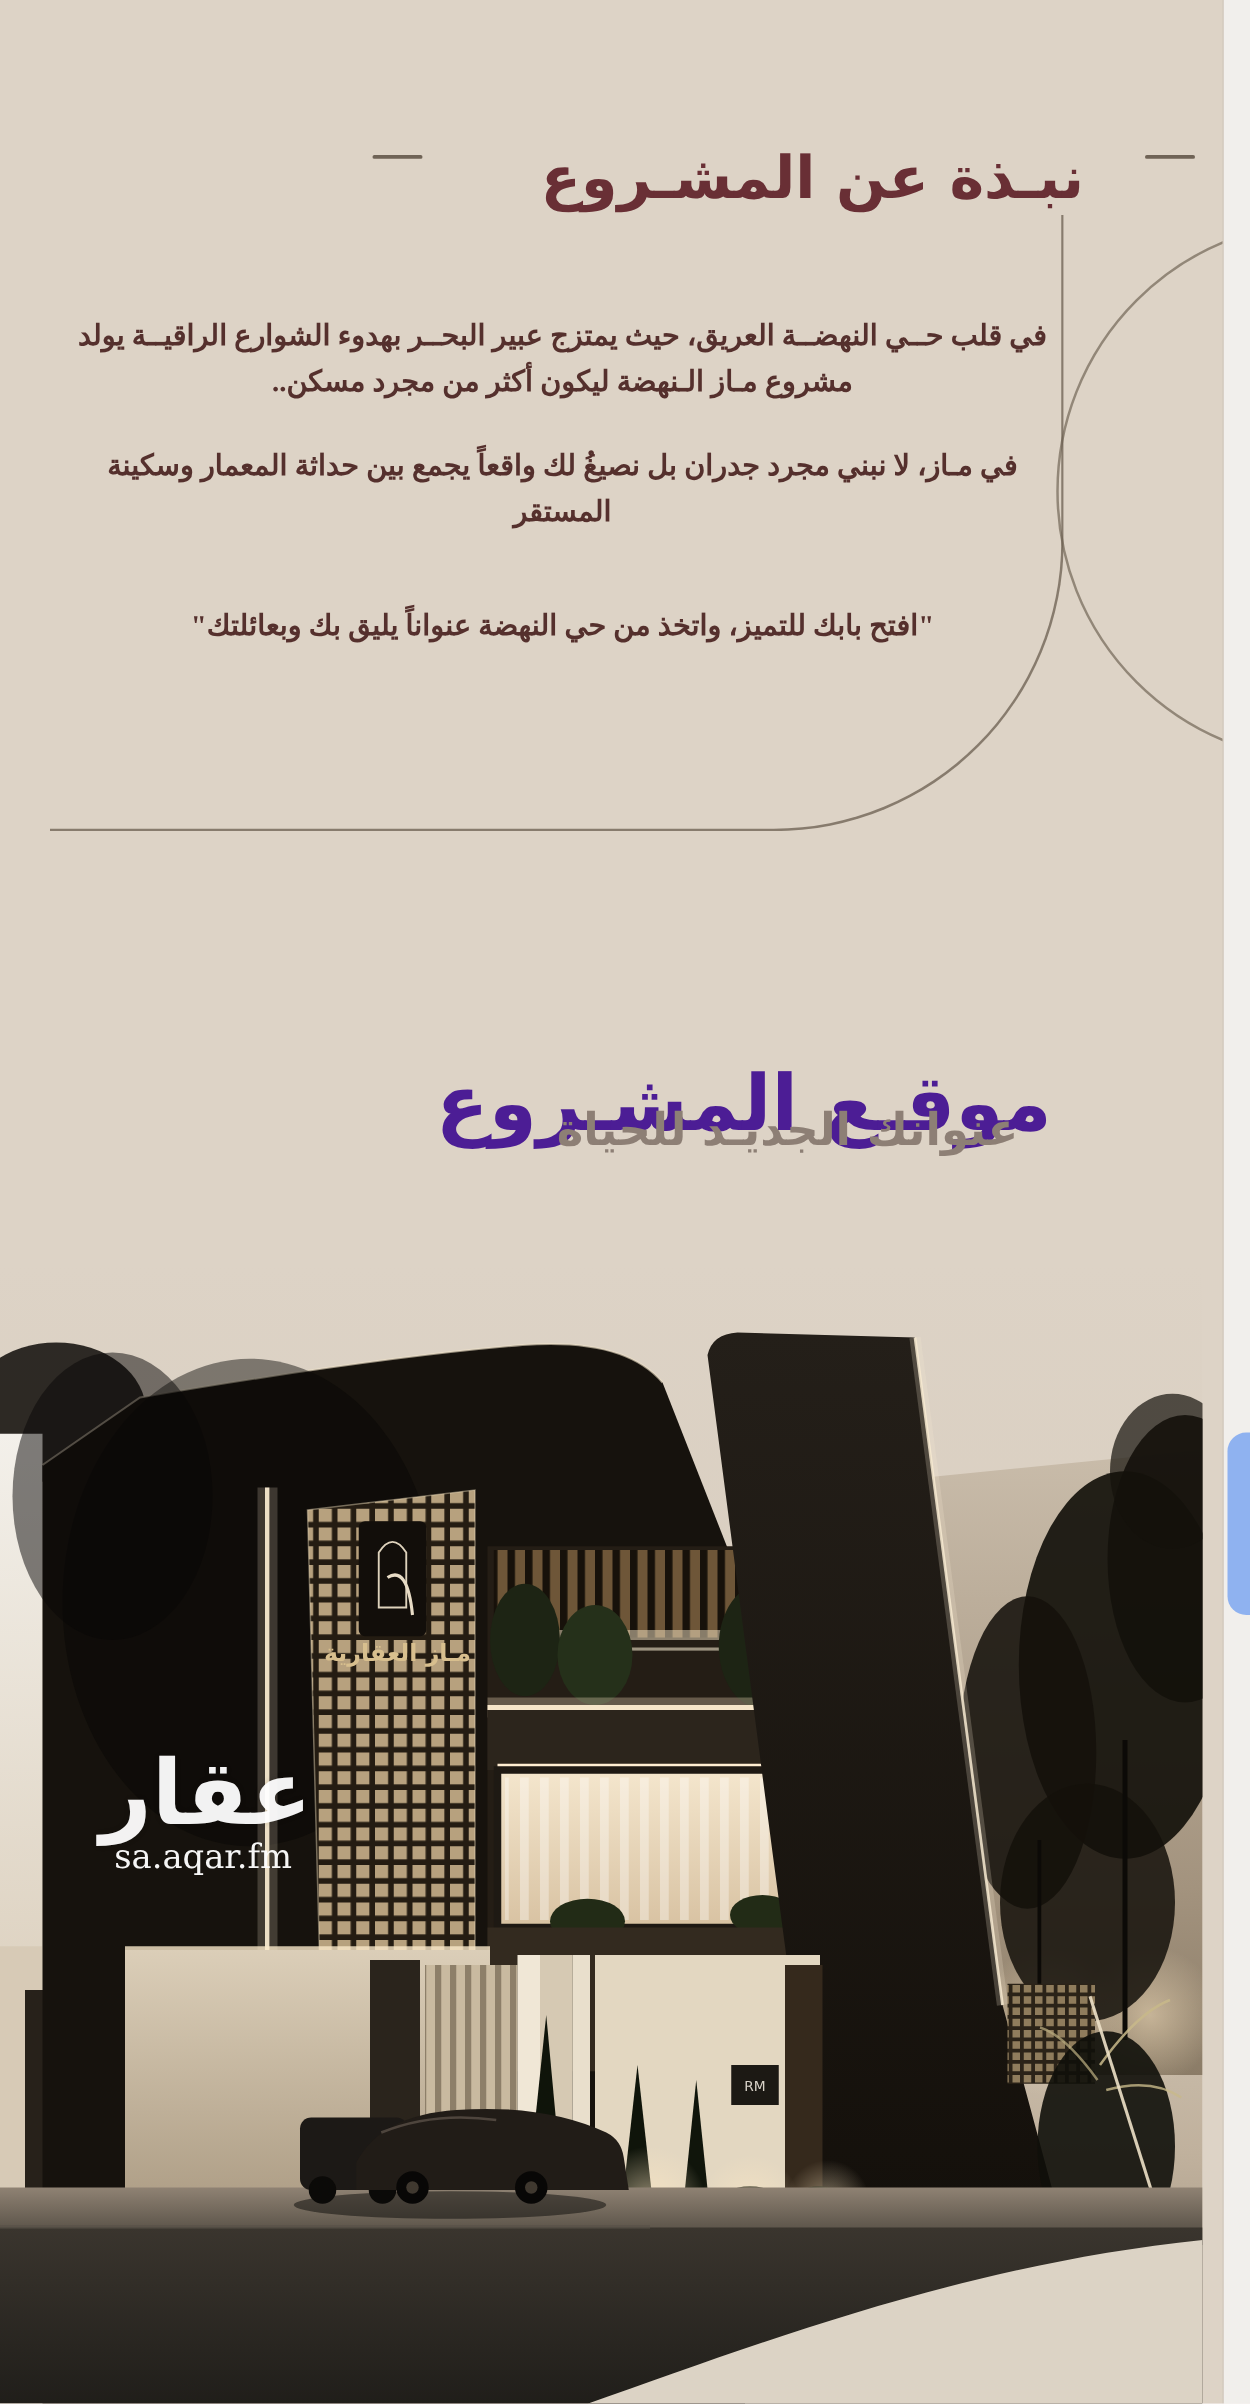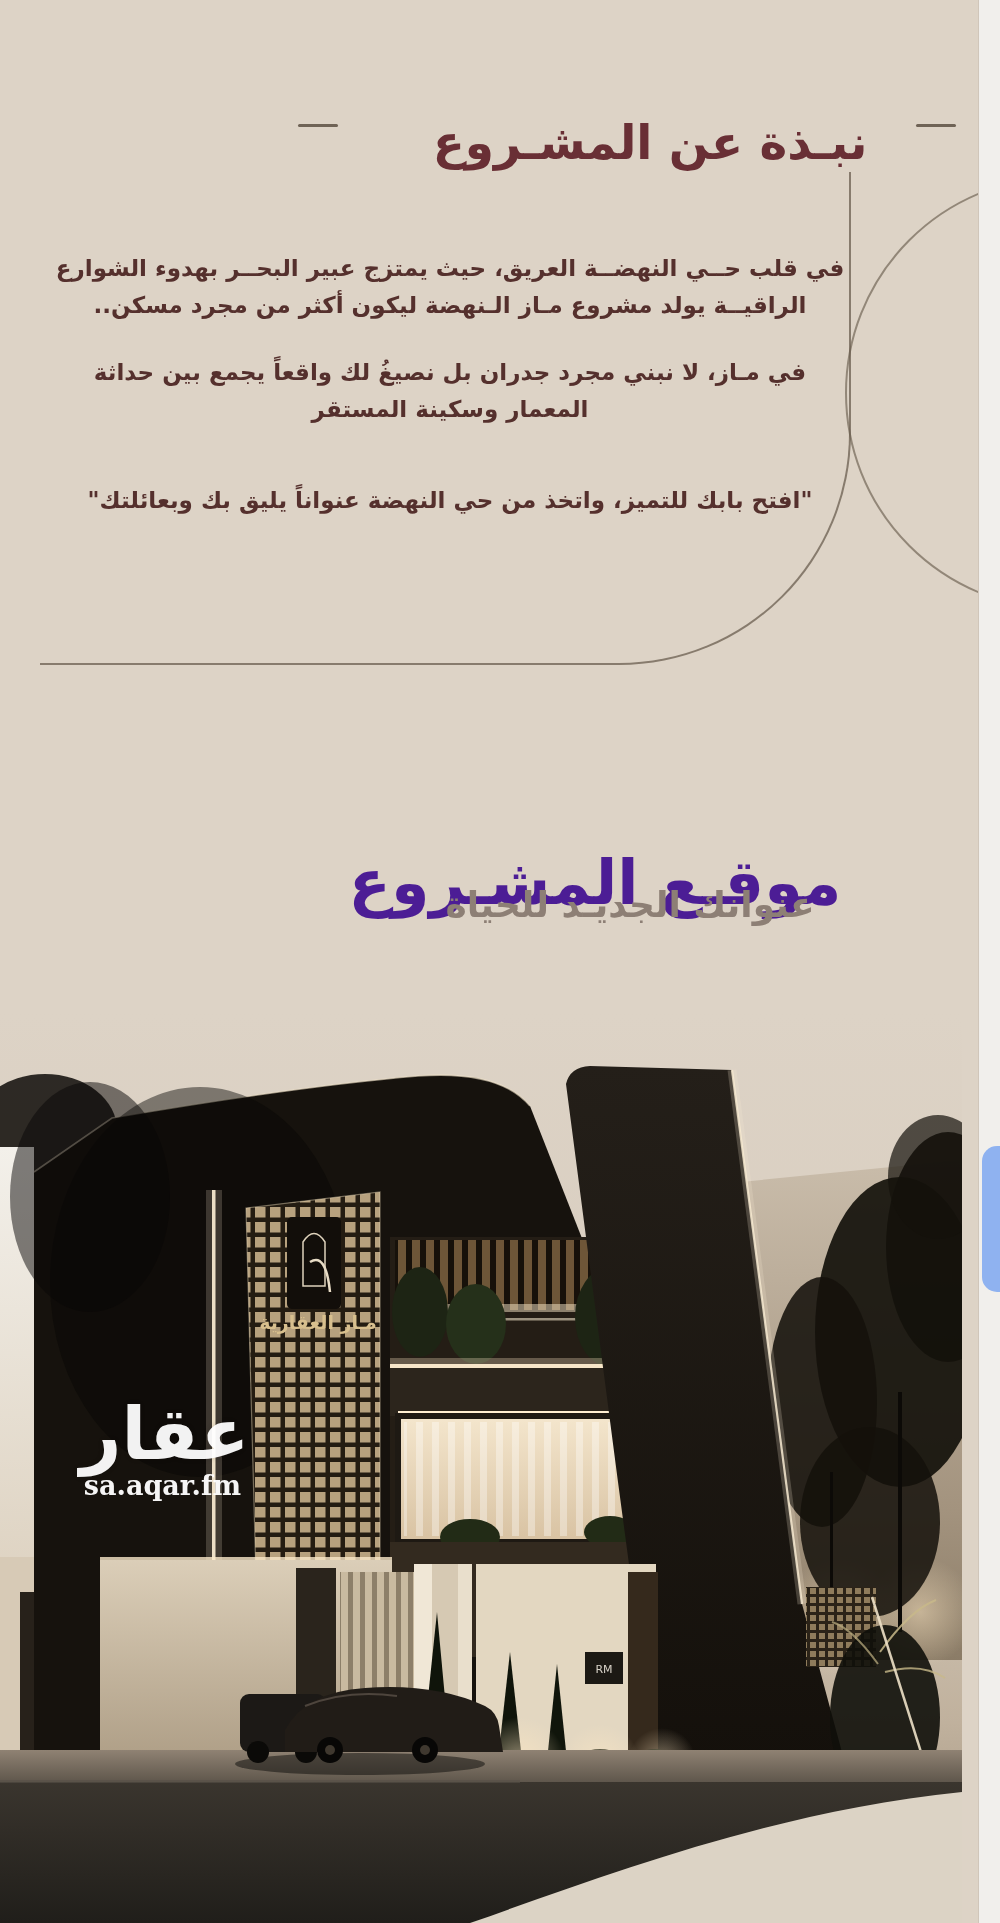--- a/index.html
+++ b/index.html
@@ -6,34 +6,34 @@
   body{font-family:"DejaVu Sans",sans-serif;}
   .canvas{position:relative;width:1000px;height:1923px;background:#f1efec;overflow:hidden;}
   .content{position:absolute;left:0;top:0;width:962px;height:1923px;background:#ddd3c6;overflow:hidden;border-right:1px solid rgba(0,0,0,0.06);padding-left:16px;}
   
   .sec-title{position:absolute;transform:translateX(-50%);direction:rtl;white-space:nowrap;font-weight:bold;color:#692f35;}
   .title1{left:650px;top:84px;font-size:47px;}
   .dash{position:absolute;height:3px;background:#6f6356;border-radius:2px;}
   .dash-l{left:298px;top:124px;width:40px;}
   .dash-r{left:916px;top:124px;width:40px;}
   .paras{position:absolute;left:50px;top:250px;width:800px;direction:rtl;text-align:center;color:#55302d;font-size:23px;line-height:37px;font-weight:bold;}
-  .paras p{margin:0 0 30px 0;}
+  .paras p{margin:0 0 30px 0;font-family:Liberation Serif, serif;}
   .paras p.p2{margin-bottom:34px;}
   .paras p.p3{margin-bottom:54px;}
   .frame{position:absolute;left:40px;top:172px;width:809px;height:491px;border-right:2px solid rgba(106,94,79,0.75);border-bottom:2px solid rgba(106,94,79,0.75);border-bottom-right-radius:232px;}
   .deco-circle{position:absolute;left:845px;top:176px;width:430px;height:430px;border:2px solid rgba(106,94,79,0.65);border-radius:50%;}
   
   .title2{left:595px;top:795px;font-size:62px;color:#4c1d95;}
   .subtitle{position:absolute;left:630px;top:884px;transform:translateX(-50%);direction:rtl;white-space:nowrap;font-weight:bold;font-size:36px;color:#8d7f75;}
   
   .photo{position:absolute;left:0;top:1012px;width:962px;height:911px;}
   .photo svg{position:absolute;left:0;top:0;}
   .watermark{position:absolute;left:80px;top:1398px;width:165px;text-align:center;color:#ffffff;pointer-events:none;}
   .wm-ar{font-size:72px;font-weight:bold;line-height:1.0;opacity:0.95;text-shadow:0 0 6px rgba(0,0,0,0.15);}
-  .wm-dom{font-family:"DejaVu Serif",serif;font-size:27px;font-weight:bold;opacity:0.96;margin-top:0px;}
+  .wm-dom{font-family:"DejaVu Serif",serif;font-size:27px;font-weight:normal;opacity:0.96;margin-top:0px;}
   
   .scroll-thumb{position:absolute;left:982px;top:1146px;width:26px;height:146px;background:#8fb2f0;border-radius:15px 0 0 15px;}
 </style>
 </head>
 <body>
 
 <div class="canvas">
   <div class="content">
 
     <div class="dash dash-l"></div>

